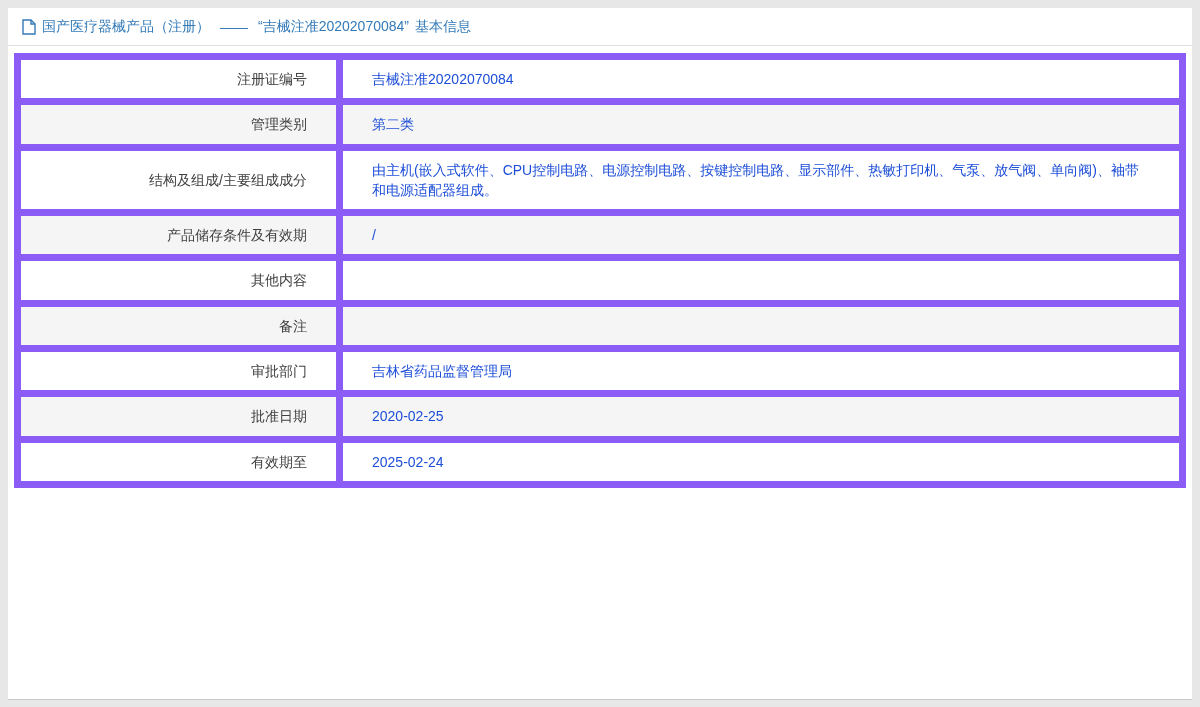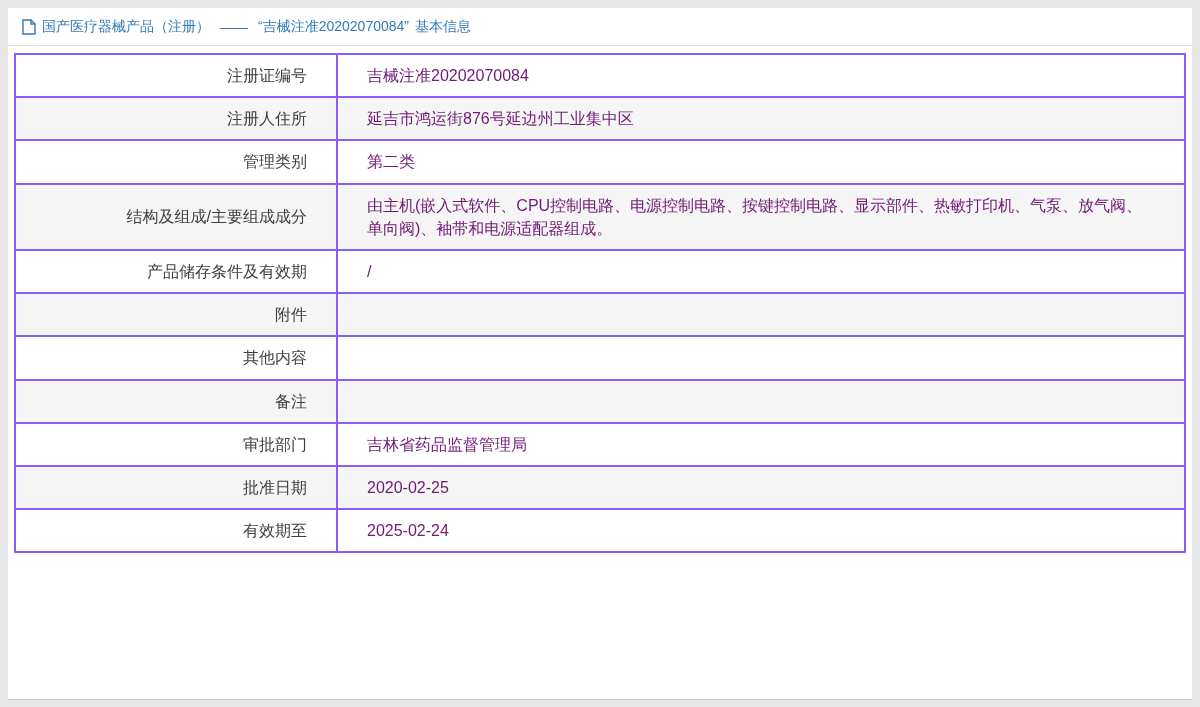--- a/index.html
+++ b/index.html
@@ -34,34 +34,34 @@
   }
   .header-bar .part { color: #337ab7; }
   .header-bar .dash { margin: 0 4px; }
   table.info-table {
     width: calc(100% - 12px);
     margin: 7px 6px 0 6px;
     border-collapse: collapse;
     table-layout: fixed;
   }
   table.info-table td {
-    border: 2px solid #8b5cf6;
+    border: 7px solid #8b5cf6;
     padding: 9px 29px;
     line-height: 1.45;
     vertical-align: middle;
-    font-size: 16px;
+    font-size: 14px;
   }
   td.label-cell {
     width: 322px;
     text-align: right;
     color: #404040;
     white-space: nowrap;
   }
   td.value-cell {
-    color: #701a75;
+    color: #1d4ed8;
     word-break: break-all;
   }
   tr:nth-child(even) { background: #f5f5f5; }
   tr:nth-child(odd)  { background: #ffffff; }
 </style>
 </head>
 <body>
 
 <div class="panel">
 
@@ -81,47 +81,35 @@
   <table class="info-table">
     <tbody>
         <tr>
     <td class="label-cell">
       <span class="label-text">注册证编号</span>
     </td>
     <td class="value-cell"><span>吉械注准20202070084</span></td>
   </tr>
         <tr>
     <td class="label-cell">
-      <span class="label-text">注册人住所</span>
-    </td>
-    <td class="value-cell"><span>延吉市鸿运街876号延边州工业集中区</span></td>
-  </tr>
-        <tr>
-    <td class="label-cell">
       <span class="label-text">管理类别</span>
     </td>
     <td class="value-cell"><span>第二类</span></td>
   </tr>
         <tr>
     <td class="label-cell">
       <span class="label-text">结构及组成/主要组成成分</span>
     </td>
     <td class="value-cell"><span>由主机(嵌入式软件、CPU控制电路、电源控制电路、按键控制电路、显示部件、热敏打印机、气泵、放气阀、单向阀)、袖带和电源适配器组成。</span></td>
   </tr>
         <tr>
     <td class="label-cell">
       <span class="label-text">产品储存条件及有效期</span>
     </td>
     <td class="value-cell"><span>/</span></td>
-  </tr>
-        <tr>
-    <td class="label-cell">
-      <span class="label-text">附件</span>
-    </td>
-    <td class="value-cell"><span></span></td>
   </tr>
         <tr>
     <td class="label-cell">
       <span class="label-text">其他内容</span>
     </td>
     <td class="value-cell"><span></span></td>
   </tr>
         <tr>
     <td class="label-cell">
       <span class="label-text">备注</span>

